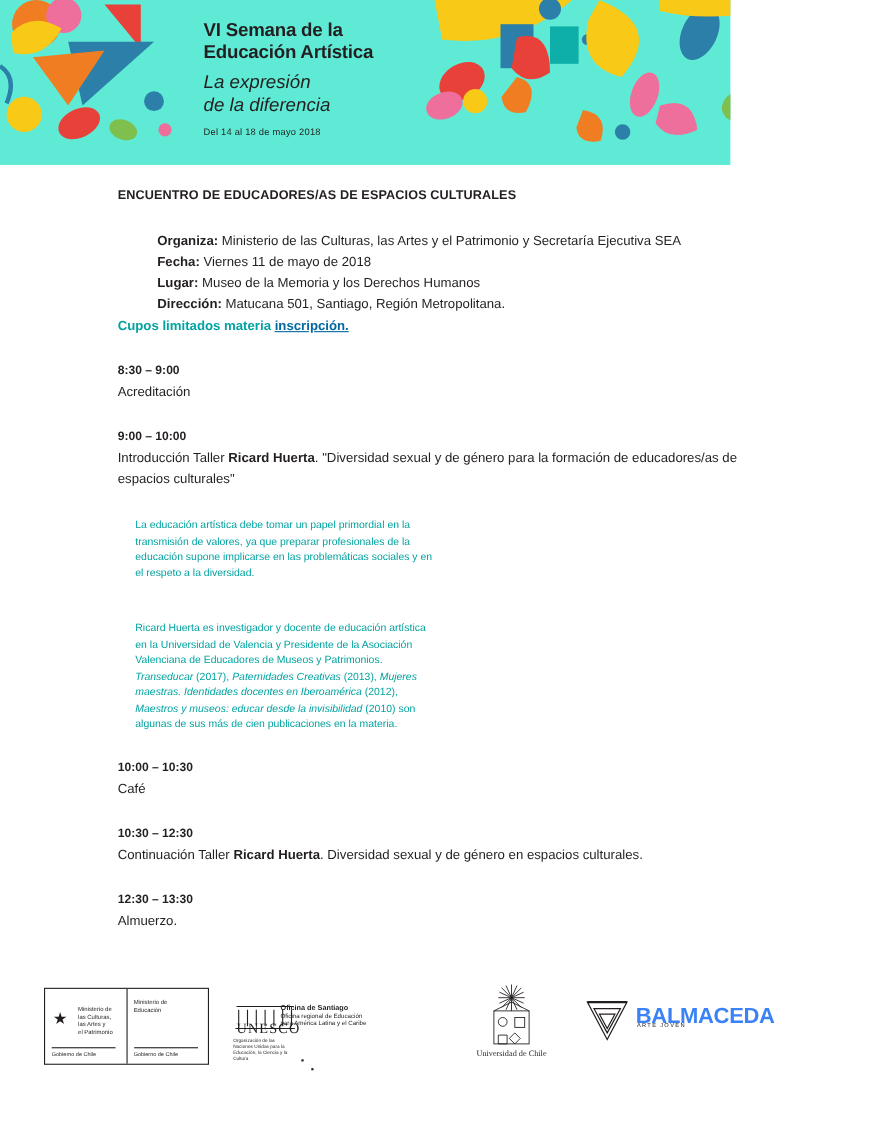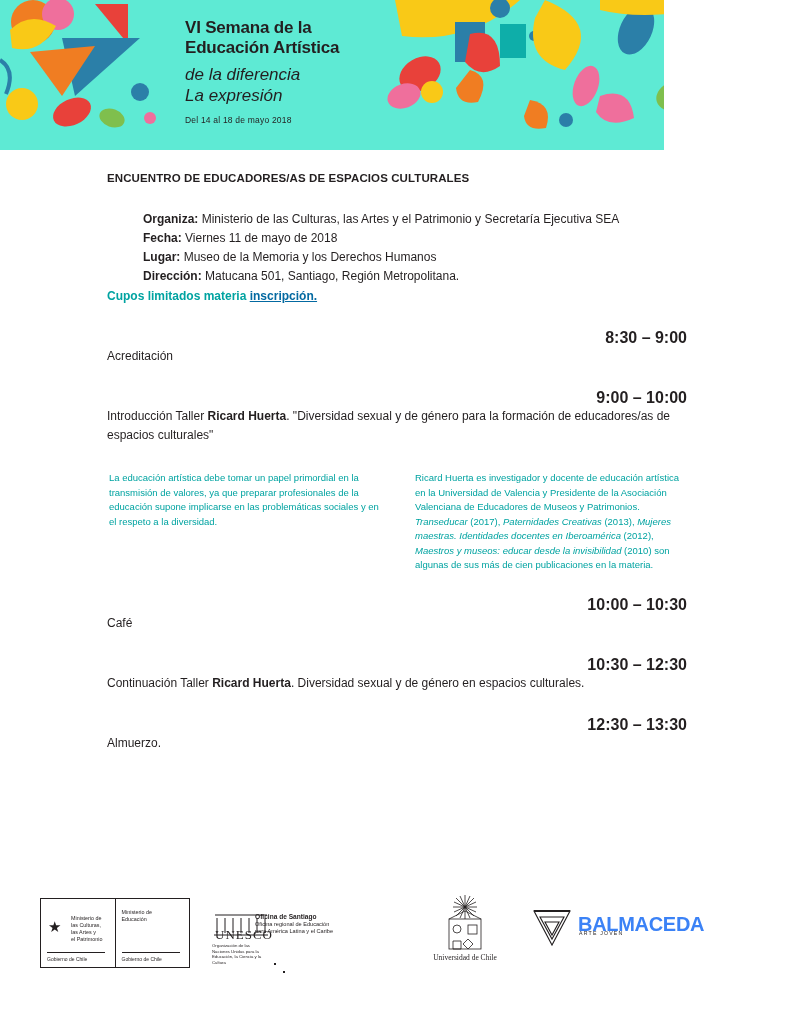--- a/index.html
+++ b/index.html
@@ -77,36 +77,36 @@
     line-height: 19px;
     margin-top: 1px;
   }
   .cupos .link {
     text-decoration: underline;
     color: #0369a1;
   }
 
   .block { margin-top: 22px; }
   .block .time {
-    font-size: 16px;
+    font-size: 11px;
     font-weight: bold;
     line-height: 19px;
-    text-align: right;
   }
   .block .desc {
     font-size: 12px;
     line-height: 19px;
   }
   .block .desc b { font-weight: bold; }
 
   .two-col {
     display: flex;
     gap: 36px;
     margin-top: 26px;
-    margin-left: 2px;
+    margin-left: 16px;
+    flex-direction: column;
   }
   .col {
     width: 270px;
     font-size: 9.5px;
     line-height: 14.5px;
     color: #00a3a1;
   }
   .col i { font-style: italic; }
 
   
@@ -247,22 +247,22 @@
     <circle cx="566" cy="120" r="7" fill="#2b7fa8"></circle>
     <path d="M530 100 q 24 4 16 28 q -20 4 -22 -12 Z" fill="#f07d22"></path>
   </svg>
 
   <div class="banner-title">
     <div class="line1">
       <div>VI Semana de la</div>
       <div>Educación Artística</div>
     </div>
     <div class="line2">
+      <div>La expresión</div>
       <div>de la diferencia</div>
-      <div>La expresión</div>
     </div>
     <div class="line3">Del 14 al 18 de mayo 2018</div>
   </div>
 </div>
 
 <div class="content">
 
   <div class="doc-title">ENCUENTRO DE EDUCADORES/AS DE ESPACIOS CULTURALES</div>
 
   <div>

